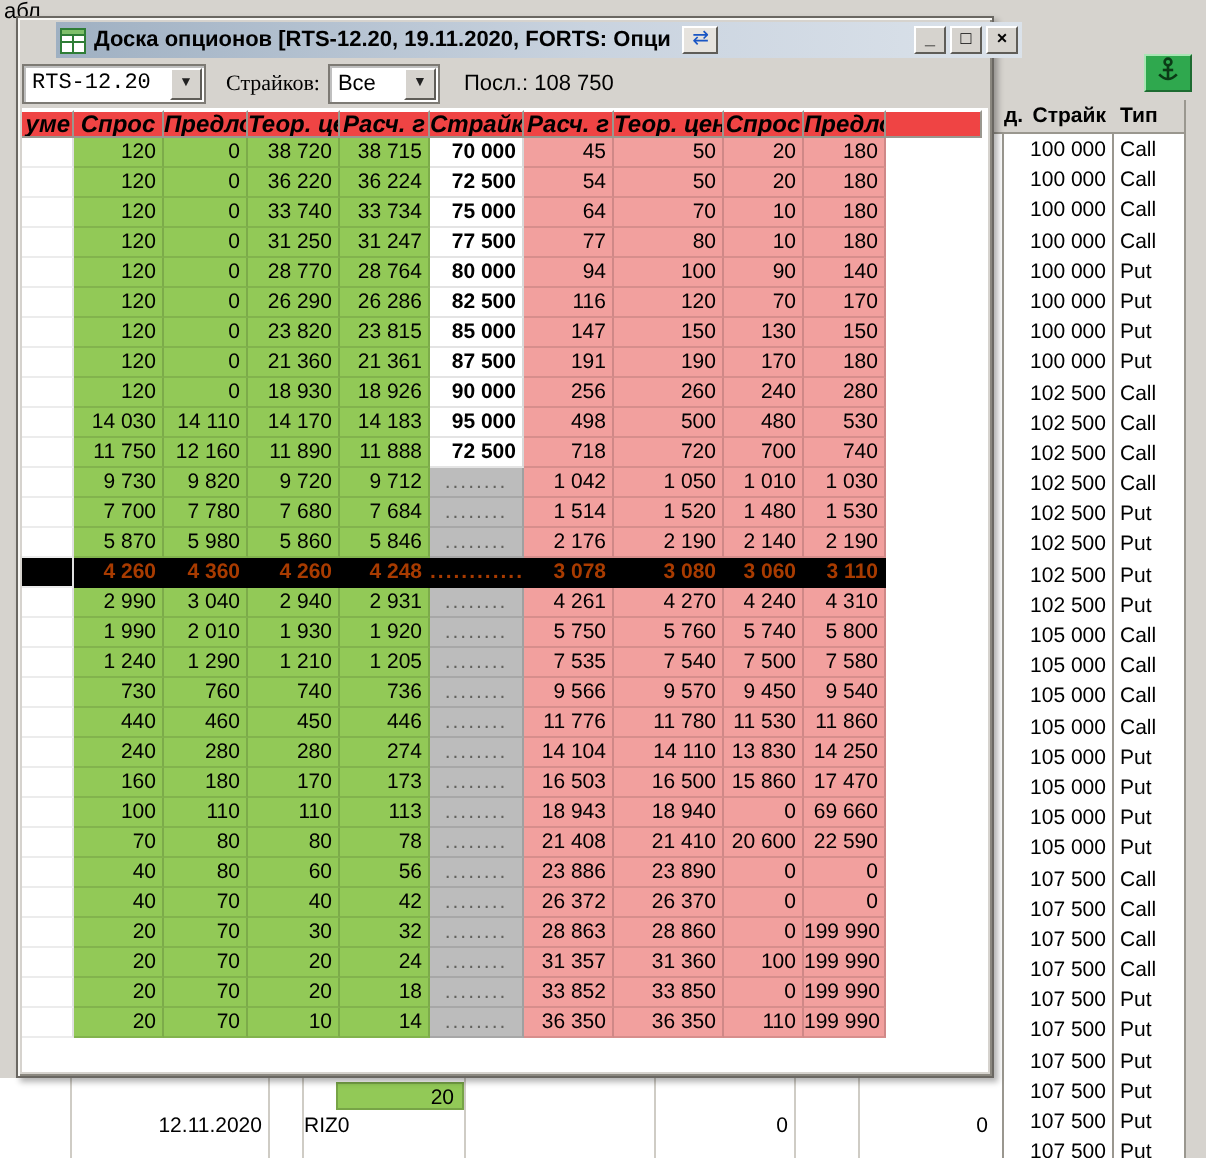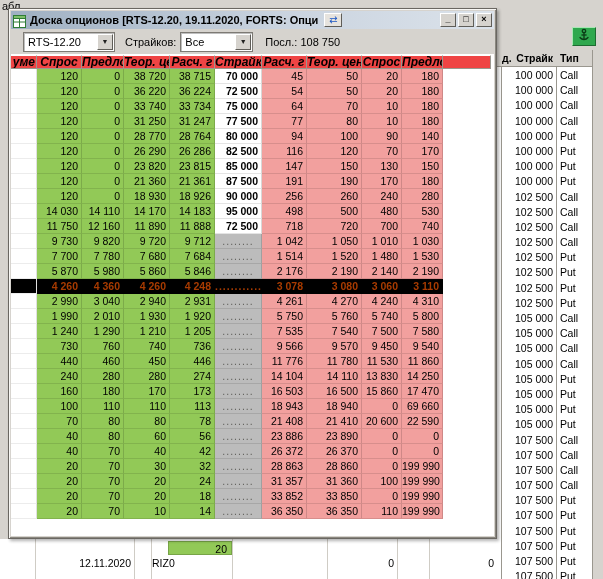--- a/index.html
+++ b/index.html
@@ -45,21 +45,21 @@
   #frag-zero1{left:330px;top:17px;width:64px;height:15px;text-align:right;line-height:15px;}
   #frag-zero2{left:430px;top:17px;width:64px;height:15px;text-align:right;line-height:15px;}
 
   
   #dialog{
     left:8px;top:8px;width:489px;height:531px;z-index:10;background:#d6d3ce;
     border:1px solid #6a6762;
     box-shadow:inset 1px 1px 0 #f8f7f4,inset -1px -1px 0 #8a877f,2px 2px 3px rgba(0,0,0,.30);
   }
   #titlebar{
-    left:11px;top:11px;width:483px;height:18px;z-index:11;
+    left:28px;top:11px;width:483px;height:18px;z-index:11;
     background:linear-gradient(90deg,#9fb0c2,#c9d3df 55%,#dbe2ea);
     display:flex;align-items:center;overflow:hidden;
   }
   #title-text{margin-left:4px;font-size:11px;font-weight:bold;white-space:nowrap;overflow:hidden;}
   #win-icon{margin-left:2px;flex:0 0 auto;width:13px;height:13px;}
   .tb-spacer{flex:1;}
   .wbtn{
     flex:0 0 auto;width:16px;height:14px;margin-left:2px;background:#d6d3ce;
     border:1px solid;border-color:#fff #5f5d58 #5f5d58 #fff;
     font-size:9px;line-height:11px;text-align:center;font-weight:bold;
@@ -69,24 +69,24 @@
     color:#1a56c4;font-size:10px;line-height:12px;text-align:center;}
   .wbtn.close{margin-right:2px;}
 
   #toolbar{left:11px;top:30px;width:483px;height:24px;z-index:11;display:flex;align-items:center;font-size:11px;}
   .combo{height:20px;background:#fff;border:1px solid #7d7a74;
     box-shadow:inset 1px 1px 0 rgba(0,0,0,.25);display:flex;align-items:center;}
   .combo .val{flex:1;padding:0 4px;white-space:nowrap;overflow:hidden;}
   .combo .drop{flex:0 0 auto;width:16px;height:16px;margin:1px;background:#d6d3ce;
     border:1px solid;border-color:#fff #5f5d58 #5f5d58 #fff;
     font-size:7px;text-align:center;line-height:14px;color:#222;}
-  #combo-instrument{margin-left:12px;width:92px;}
+  #combo-instrument{margin-left:0;width:92px;font-family:Liberation Mono, monospace;}
   #combo-date{margin-left:14px;width:92px;}
-  #lbl-strikes{margin-left:10px;}
-  #combo-strikes{margin-left:4px;width:73px;justify-content:center;}
+  #lbl-strikes{margin-left:10px;font-family:Liberation Serif, serif;}
+  #combo-strikes{margin-left:4px;width:56px;justify-content:center;}
   #lbl-last{margin-left:12px;white-space:nowrap;}
 
   #client{left:11px;top:54px;width:483px;height:482px;background:#fff;z-index:11;overflow:hidden;}
 
   #opt-table{position:absolute;left:0;top:1px;width:480px;}
   #opt-header{display:flex;height:14px;}
   .th{
     height:14px;background:#ef4444;font-size:12px;font-weight:bold;line-height:13px;
     text-align:center;white-space:nowrap;overflow:hidden;
     border-right:1px solid #9a978f;border-top:1px solid #fff;border-bottom:1px solid #9a978f;font-style:italic;

